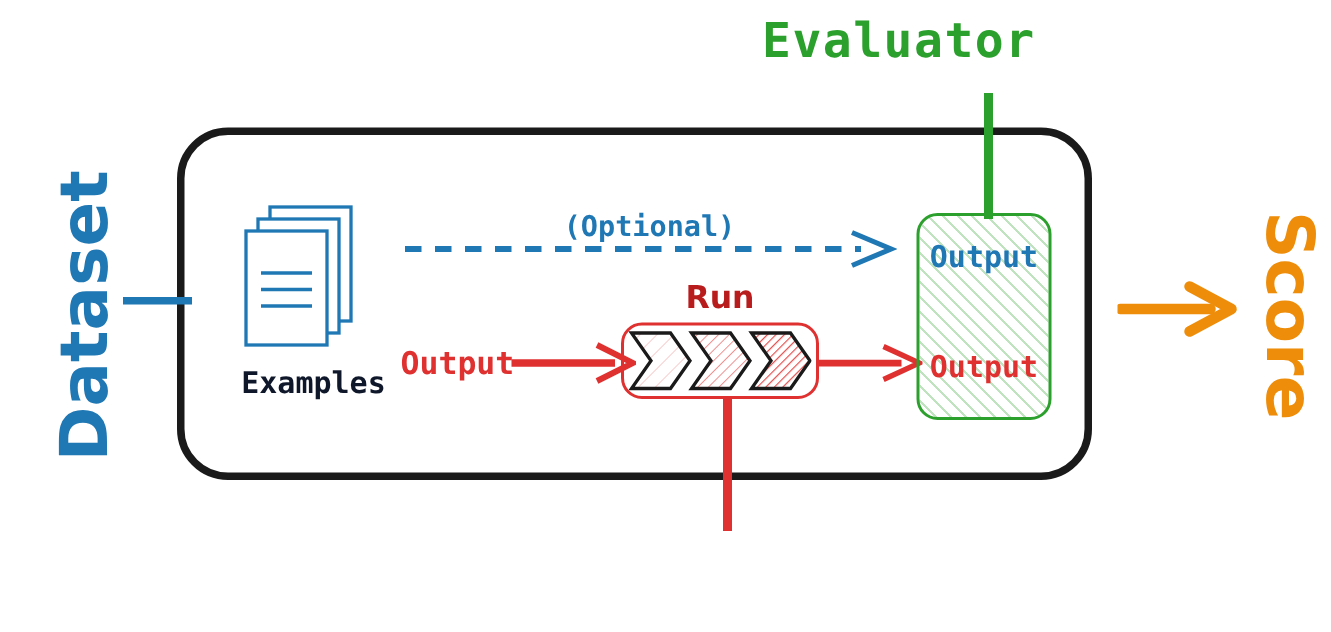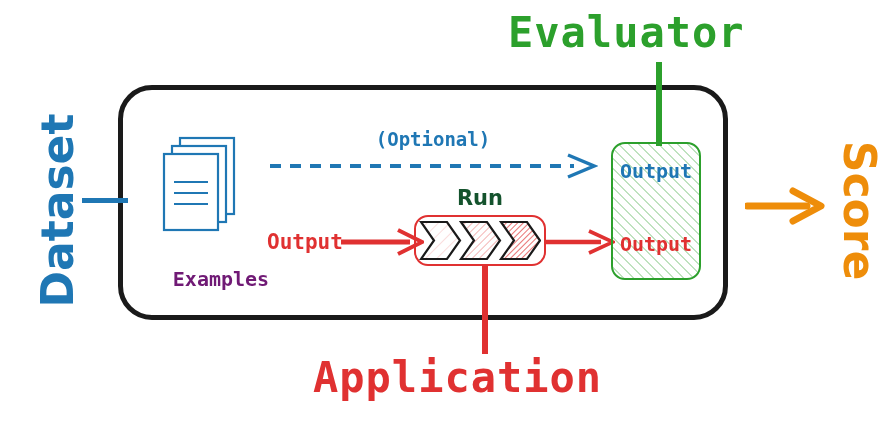--- a/index.html
+++ b/index.html
@@ -61,21 +61,21 @@
   
   .top-label {
     position: absolute;
     font-family: "DejaVu Sans Mono", monospace;
     font-weight: bold;
     white-space: nowrap;
   }
   .label-evaluator {
     left: 508px;
     top: 8px;
-    font-size: 42px;
+    font-size: 32px;
     color: #2ca02c;
     letter-spacing: 1px;
   }
   .label-application {
     left: 313px;
     top: 353px;
     font-size: 42px;
     color: #e03131;
     letter-spacing: 1px;
   }
@@ -116,43 +116,42 @@
   }
   .examples-icon {
     position: absolute;
     left: 8px;
     top: 0;
     width: 90px;
     height: 105px;
   }
   .examples-caption {
     position: absolute;
-    left: 16px;
+    left: 4px;
     top: 108px;
     width: 110px;
     text-align: center;
     font-size: 20px;
     font-weight: bold;
-    color: #701a75;
-    font-family: "DejaVu Sans Mono", monospace;
-    margin-top: 24px;
+    color: #0f172a;
+    font-family: "DejaVu Sans Mono", monospace;
   }
 
   
   .optional-group {
     position: absolute;
     left: 268px;
     top: 128px;
     width: 330px;
     height: 52px;
   }
   .optional-caption {
     position: absolute;
     left: 0;
-    top: 0;
+    top: 12px;
     width: 330px;
     text-align: center;
     font-size: 19px;
     font-weight: bold;
     color: #1f77b4;
     letter-spacing: 0px;
   }
   .optional-arrow {
     position: absolute;
     left: 0;
@@ -182,21 +181,21 @@
 
   
   .run-caption {
     position: absolute;
     left: 410px;
     top: 186px;
     width: 140px;
     text-align: center;
     font-size: 21px;
     font-weight: bold;
-    color: #14532d;
+    color: #b91c1c;
     font-family: "DejaVu Sans", sans-serif;
   }
   .run-box {
     position: absolute;
     left: 414px;
     top: 215px;
     width: 132px;
     height: 51px;
     border: 2.5px solid #e03131;
     border-radius: 14px;
@@ -281,21 +280,20 @@
   <div class="score-arrow">
     <svg width="84" height="40" viewBox="0 0 84 40">
       <line x1="2" y1="20" x2="62" y2="20" stroke="#ee8d0a" stroke-width="7" stroke-linecap="round"></line>
       <polyline points="48,5 76,20 48,35" fill="none" stroke="#ee8d0a" stroke-width="7" stroke-linecap="round" stroke-linejoin="round"></polyline>
     </svg>
   </div>
 
   <div class="top-label label-evaluator">Evaluator</div>
   <div class="conn conn-evaluator"></div>
 
-  <div class="top-label label-application">Application</div>
   <div class="conn conn-application"></div>
 
   <div class="examples-group">
     <div class="examples-icon">
       <svg width="90" height="105" viewBox="0 0 90 105">
         <rect x="22" y="3" width="54" height="76" fill="#ffffff" stroke="#1f77b4" stroke-width="2.2"></rect>
         <rect x="14" y="11" width="54" height="76" fill="#ffffff" stroke="#1f77b4" stroke-width="2.2"></rect>
         <rect x="6" y="19" width="54" height="76" fill="#ffffff" stroke="#1f77b4" stroke-width="2.2"></rect>
         <line x1="16" y1="47" x2="50" y2="47" stroke="#1f77b4" stroke-width="2.2"></line>
         <line x1="16" y1="58" x2="50" y2="58" stroke="#1f77b4" stroke-width="2.2"></line>

